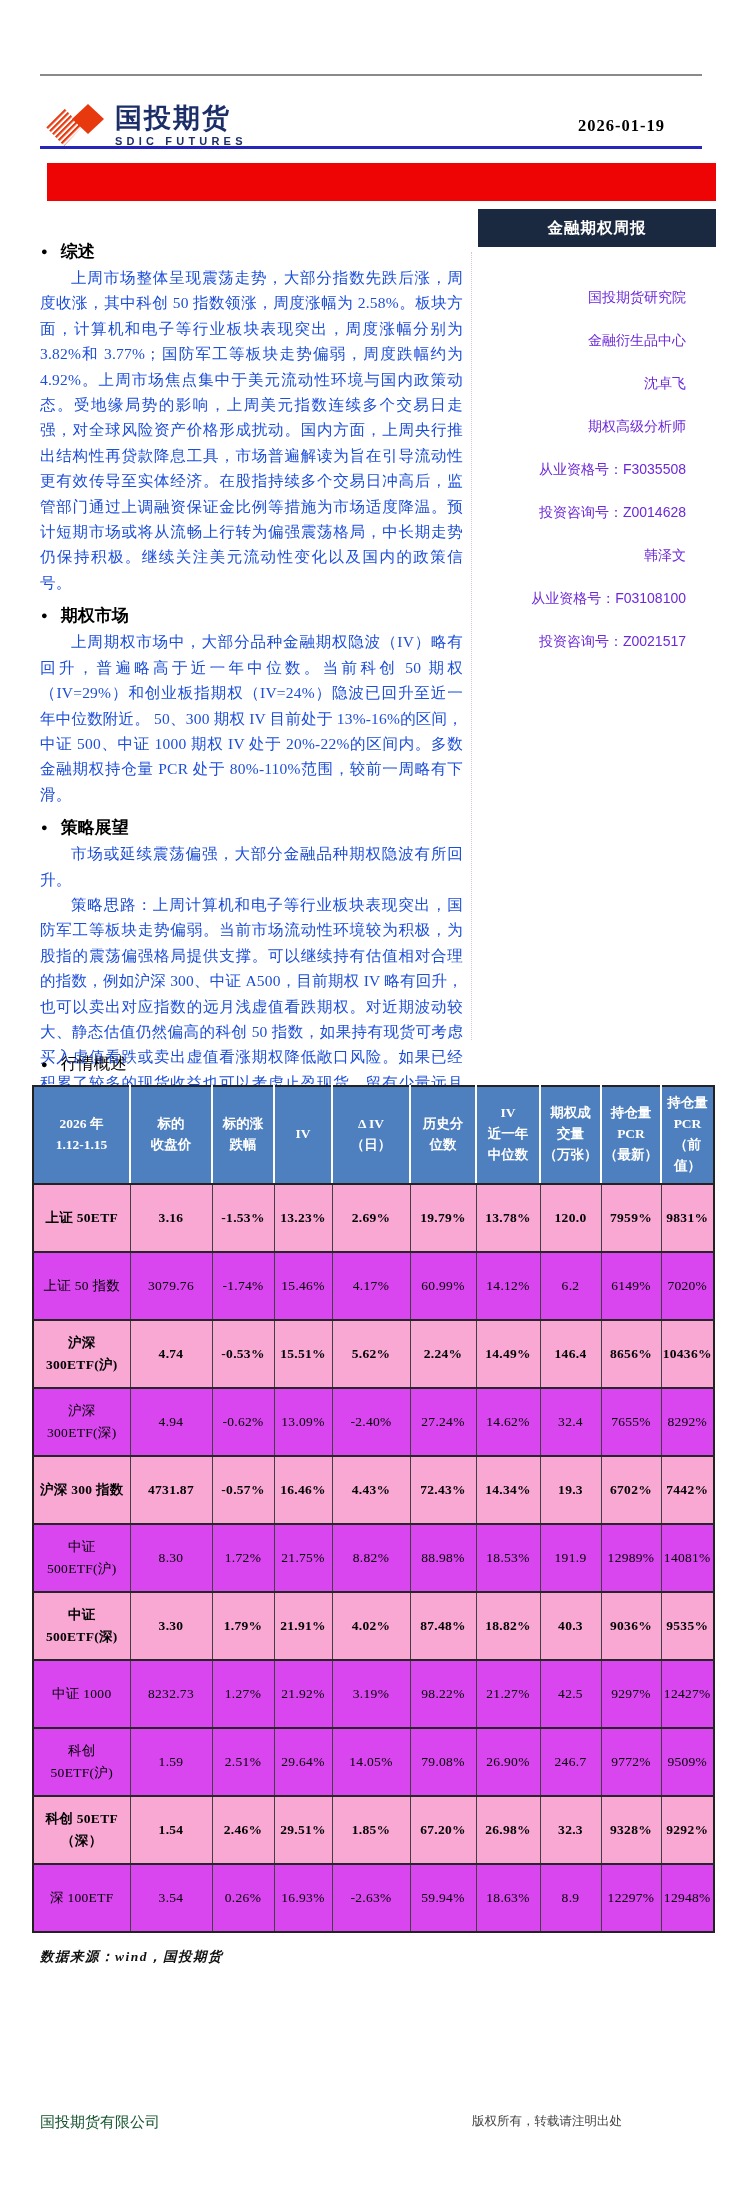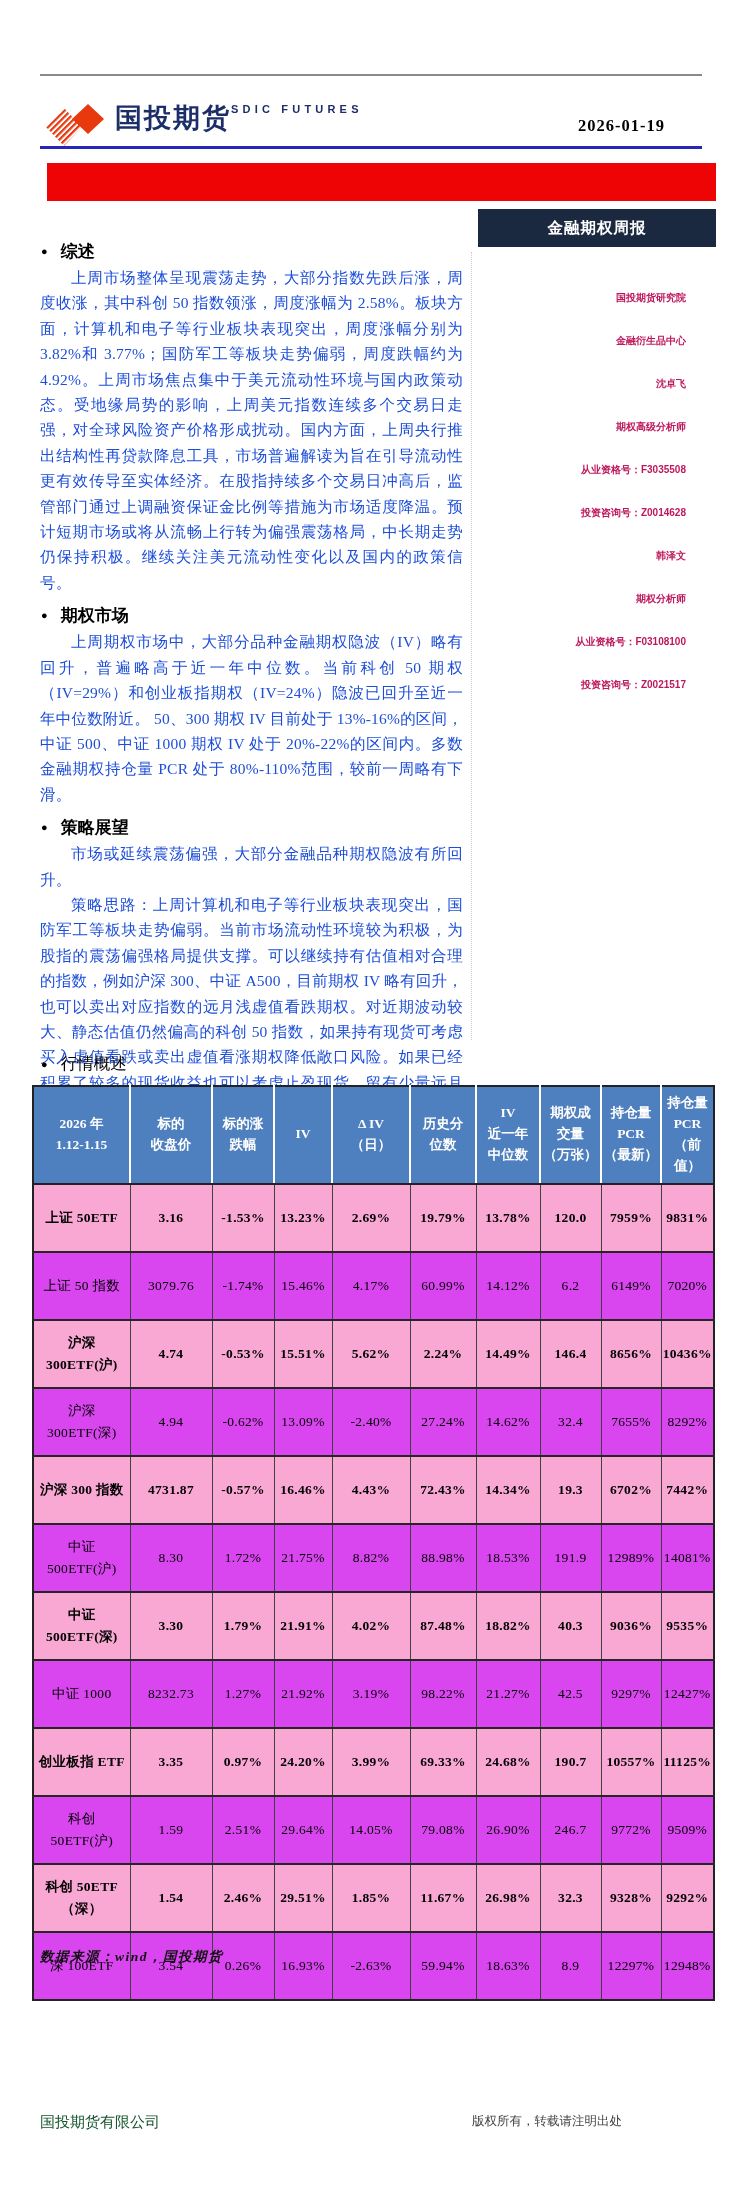--- a/index.html
+++ b/index.html
@@ -8,34 +8,34 @@
     font-family:"Liberation Serif","DejaVu Serif",serif;color:#111;
     overflow:hidden;
   }
   .abs{position:absolute;}
   
   .top-rule{left:40px;top:74px;width:662px;height:2px;background:#8a8a8a;}
   .blue-rule{left:40px;top:146px;width:662px;height:3px;background:#2626bb;}
   .red-banner{left:47px;top:163px;width:669px;height:38px;background:#ee0404;}
   
   .logo{left:44px;top:100px;display:flex;align-items:flex-start;gap:9px;}
-  .logo-text{display:flex;flex-direction:row;}
+  .logo-text{display:flex;flex-direction:column;}
   .brand-cn{font-family:"Liberation Sans","DejaVu Sans",sans-serif;font-weight:800;
     font-size:27px;line-height:1;color:#1c2e68;letter-spacing:2px;margin-top:5px;}
   .brand-en{font-family:"Liberation Sans","DejaVu Sans",sans-serif;font-weight:bold;
     font-size:11px;letter-spacing:4.2px;color:#1c2e68;margin-top:3px;}
   .date{left:578px;top:116px;font-size:16.5px;font-weight:bold;letter-spacing:1px;color:#000;}
   
   .badge{left:478px;top:209px;width:238px;height:38px;background:#1b2940;color:#fff;
     font-family:"Liberation Sans","DejaVu Sans",sans-serif;font-weight:bold;font-size:15.5px;
     text-align:center;line-height:38px;letter-spacing:1px;}
   
   .author-panel{left:430px;top:276px;width:256px;text-align:right;
-    font-family:"Liberation Sans","DejaVu Sans",sans-serif;font-weight:bold;
-    font-size:10px;color:#be185d;}
+    font-family:"Liberation Sans","DejaVu Sans",sans-serif;font-weight:normal;
+    font-size:14px;color:#6d28d9;}
   .sb-item{line-height:43px;height:43px;white-space:nowrap;}
   .v-divider{left:471px;top:252px;height:788px;width:0;border-left:1px dotted #d9c6c6;}
   
   .main-col{left:40px;top:240px;width:423px;}
   .sec-head{display:flex;align-items:center;gap:13px;margin:9px 0 2px 0;
     font-weight:bold;font-size:17px;color:#000;}
   .sec-head:first-child{margin-top:0;}
   .bullet{font-size:11px;line-height:1;margin-left:1px;}
   .main-col p{margin:0;text-indent:2em;text-align:justify;font-size:15.5px;
     line-height:25.4px;color:#1d4ed8;letter-spacing:0.2px;}
@@ -92,21 +92,20 @@
 
 <div class="abs v-divider"></div>
 <div class="abs author-panel">
     <div class="sb-item">国投期货研究院</div>
     <div class="sb-item">金融衍生品中心</div>
     <div class="sb-item">沈卓飞</div>
     <div class="sb-item">期权高级分析师</div>
     <div class="sb-item">从业资格号：F3035508</div>
     <div class="sb-item">投资咨询号：Z0014628</div>
     <div class="sb-item">韩泽文</div>
-    <div class="sb-item">期权分析师</div>
     <div class="sb-item">从业资格号：F03108100</div>
     <div class="sb-item">投资咨询号：Z0021517</div>
   </div>
 
 <div class="abs main-col">
     <div class="sec-head">
       <span class="bullet">●</span>
       <span class="sec-title">综述</span>
     </div>
     <p>上周市场整体呈现震荡走势，大部分指数先跌后涨，周度收涨，其中科创 50 指数领涨，周度涨幅为 2.58%。板块方面，计算机和电子等行业板块表现突出，周度涨幅分别为 3.82%和 3.77%；国防军工等板块走势偏弱，周度跌幅约为 4.92%。上周市场焦点集中于美元流动性环境与国内政策动态。受地缘局势的影响，上周美元指数连续多个交易日走强，对全球风险资产价格形成扰动。国内方面，上周央行推出结构性再贷款降息工具，市场普遍解读为旨在引导流动性更有效传导至实体经济。在股指持续多个交易日冲高后，监管部门通过上调融资保证金比例等措施为市场适度降温。预计短期市场或将从流畅上行转为偏强震荡格局，中长期走势仍保持积极。继续关注美元流动性变化以及国内的政策信号。</p>
@@ -263,53 +262,41 @@
           <td>8232.73</td>
           <td>1.27%</td>
           <td>21.92%</td>
           <td>3.19%</td>
           <td>98.22%</td>
           <td>21.27%</td>
           <td>42.5</td>
           <td>9297%</td>
           <td>12427%</td>
         </tr>
-        <tr class="shade">
-          <td>创业板指 ETF</td>
-          <td>3.35</td>
-          <td>0.97%</td>
-          <td>24.20%</td>
-          <td>3.99%</td>
-          <td>69.33%</td>
-          <td>24.68%</td>
-          <td>190.7</td>
-          <td>10557%</td>
-          <td>11125%</td>
-        </tr>
         <tr class="plain">
           <td>科创
 50ETF(沪)</td>
           <td>1.59</td>
           <td>2.51%</td>
           <td>29.64%</td>
           <td>14.05%</td>
           <td>79.08%</td>
           <td>26.90%</td>
           <td>246.7</td>
           <td>9772%</td>
           <td>9509%</td>
         </tr>
         <tr class="shade">
           <td>科创 50ETF
 （深）</td>
           <td>1.54</td>
           <td>2.46%</td>
           <td>29.51%</td>
           <td>1.85%</td>
-          <td>11.67%</td>
+          <td>67.20%</td>
           <td>26.98%</td>
           <td>32.3</td>
           <td>9328%</td>
           <td>9292%</td>
         </tr>
         <tr class="plain">
           <td>深 100ETF</td>
           <td>3.54</td>
           <td>0.26%</td>
           <td>16.93%</td>

